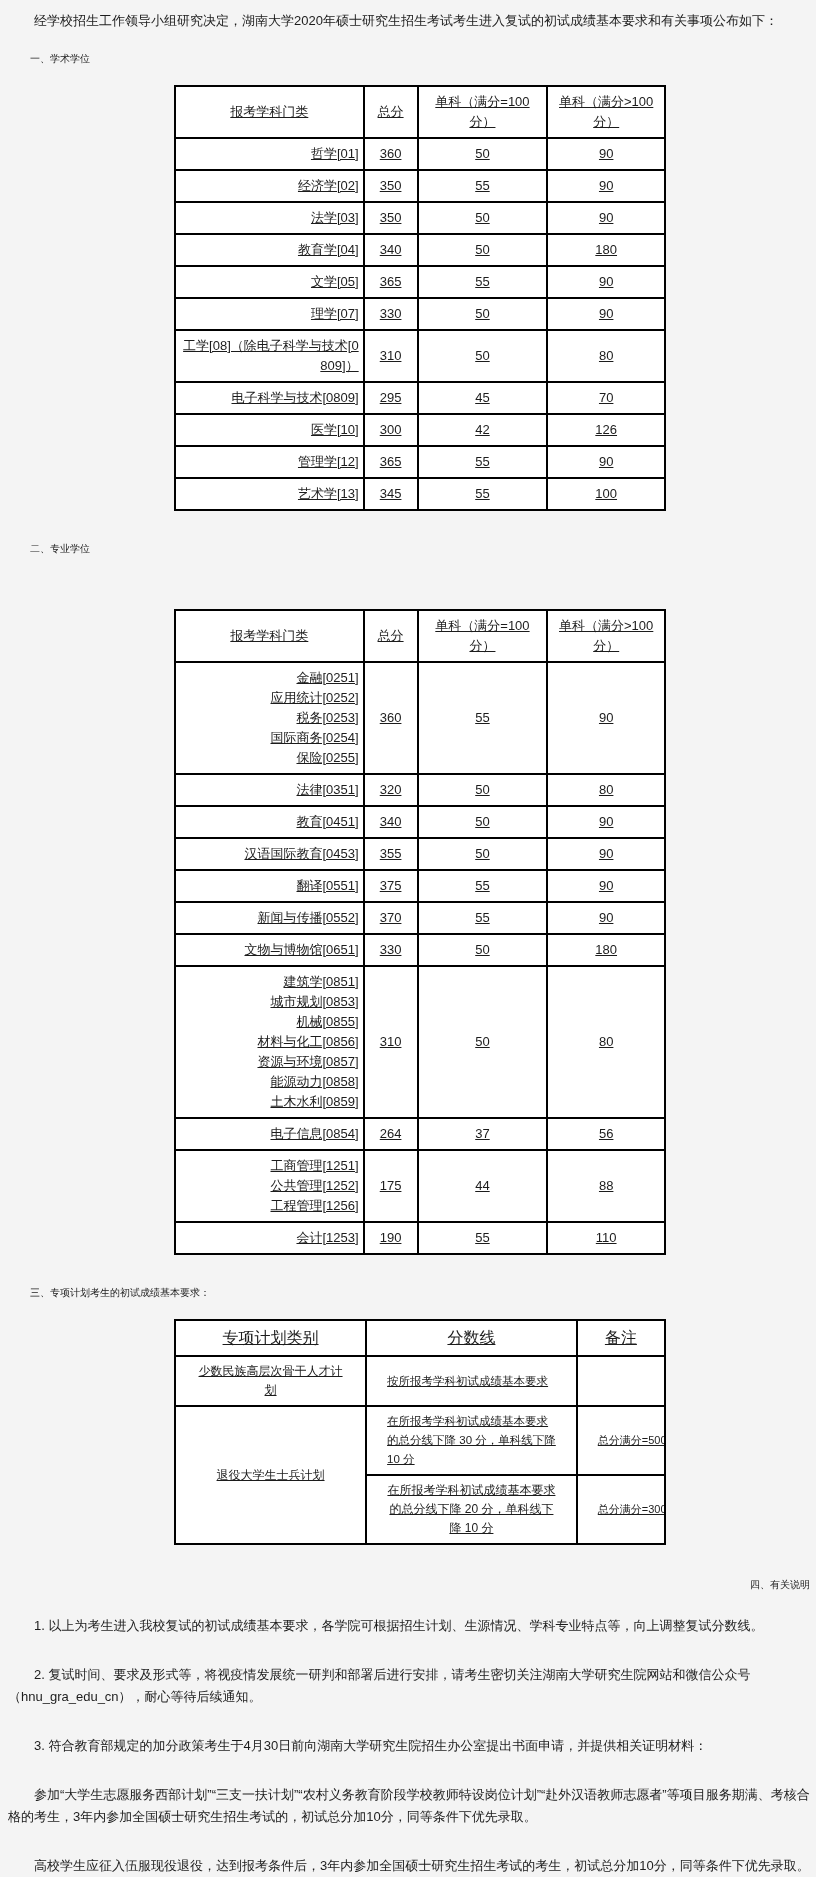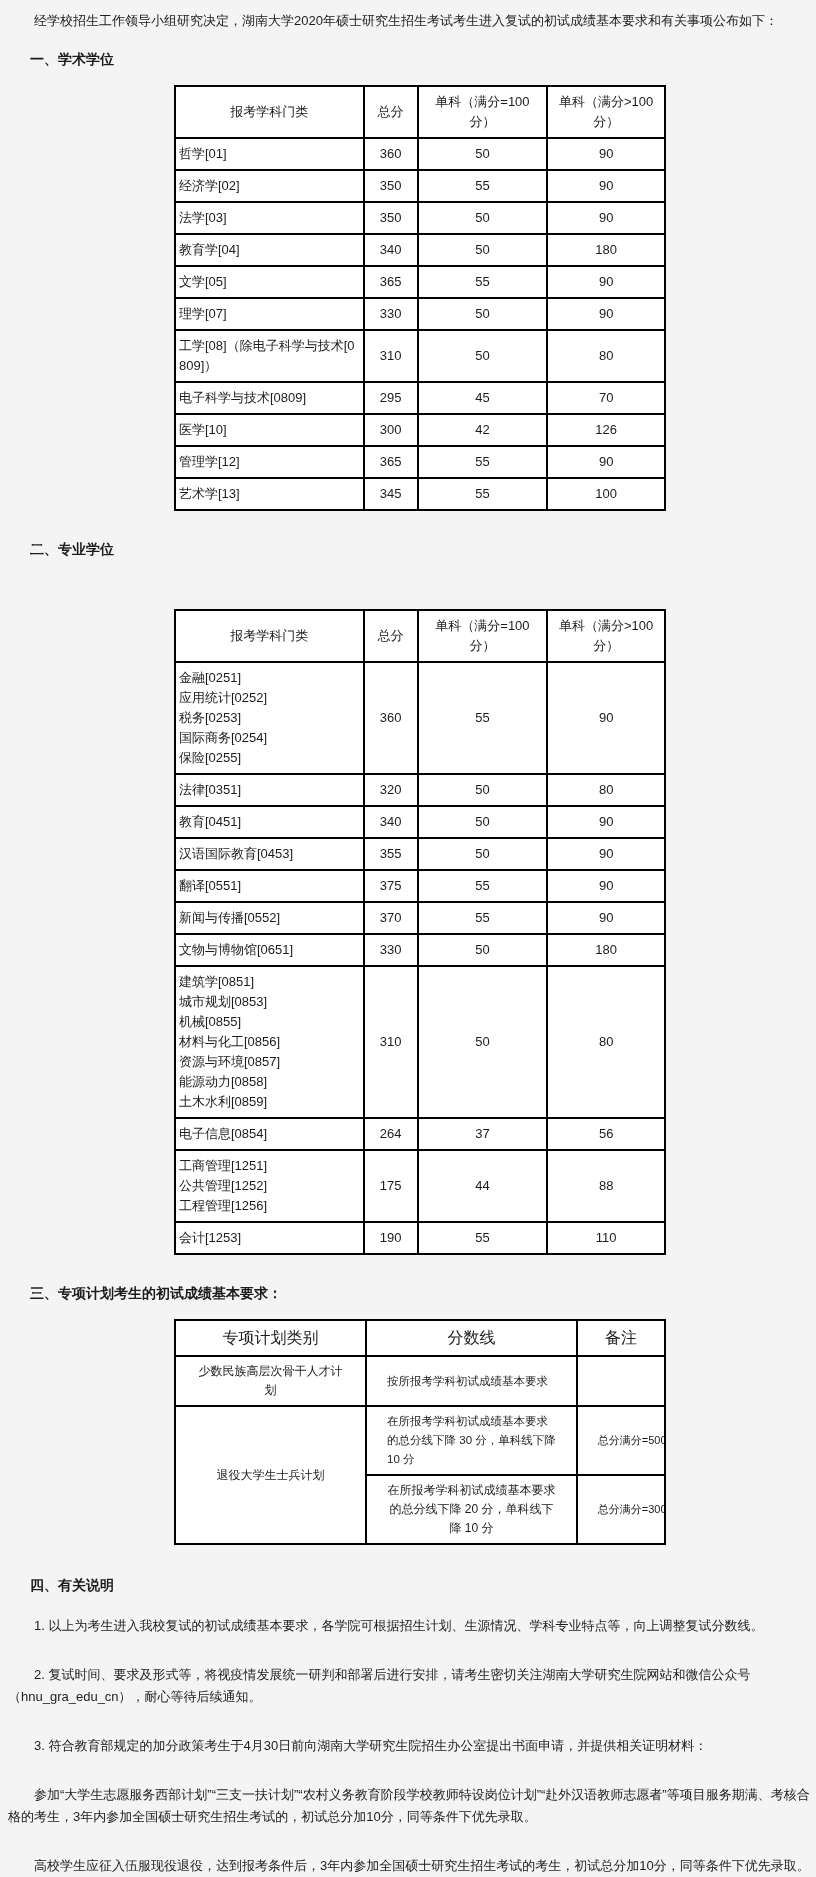--- a/index.html
+++ b/index.html
@@ -10,40 +10,41 @@
     width:816px;height:1877px;box-sizing:border-box;overflow:hidden;
     background:var(--page_bg);color:var(--text);
     font-family:"Liberation Sans","DejaVu Sans",sans-serif;
     font-size:13px;
     padding:10px 6px 0 4px;
   }
   .para{
     margin:0 0 14px 4px;line-height:21px;text-indent:26px;
   }
   .heading{
-    line-height:20px;text-indent:26px;font-weight:bold;font-size:14px;margin:0;
+    line-height:20px;text-indent:26px;font-weight:normal;font-size:10px;margin:0;
   }
   .h-academic{margin:18px 0 16px 0;}
   .h-professional{margin:28px 0 50px 0;}
   .h-special{margin:28px 0 16px 0;}
-  .h-notes{margin:30px 0 20px 0;}
+  .h-notes{margin:30px 0 20px 0;text-align:right;}
   table{
     border-collapse:collapse;background:var(--table_bg);
     margin-left:170px;width:492px;table-layout:fixed;
     border:2px solid var(--border);
+    text-decoration:underline;
   }
   th,td{
     border:2px solid var(--border);
     font-weight:normal;font-size:13px;line-height:20px;
     padding:5px 4px;vertical-align:middle;
     white-space:pre-line;word-break:break-all;
   }
   th{text-align:center;}
   .score-table td{text-align:center;}
-  .score-table td:first-child{text-align:left;padding-left:3px;}
+  .score-table td:first-child{text-align:right;padding-left:3px;}
   .plan-table th{font-size:16px;padding:7px 4px;}
   .plan-table td{font-size:11.5px;line-height:19px;padding:5px 20px;}
   .plan-table td:first-child{text-align:center;font-size:12px;}
   .plan-table td:nth-child(2){text-align:left;margin-left:20px;}
   .plan-table td:last-child{text-align:left;white-space:nowrap;overflow:hidden;font-size:11px;}
   .notes .para{margin-bottom:27px;line-height:22px;}
 </style>
 </head>
 <body>
 

